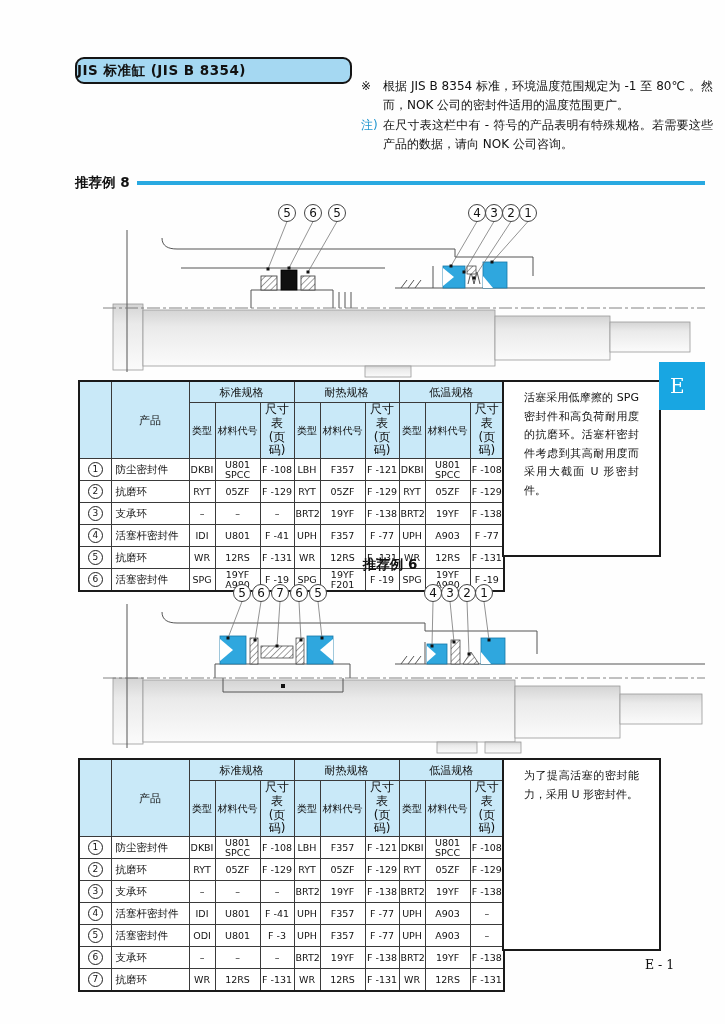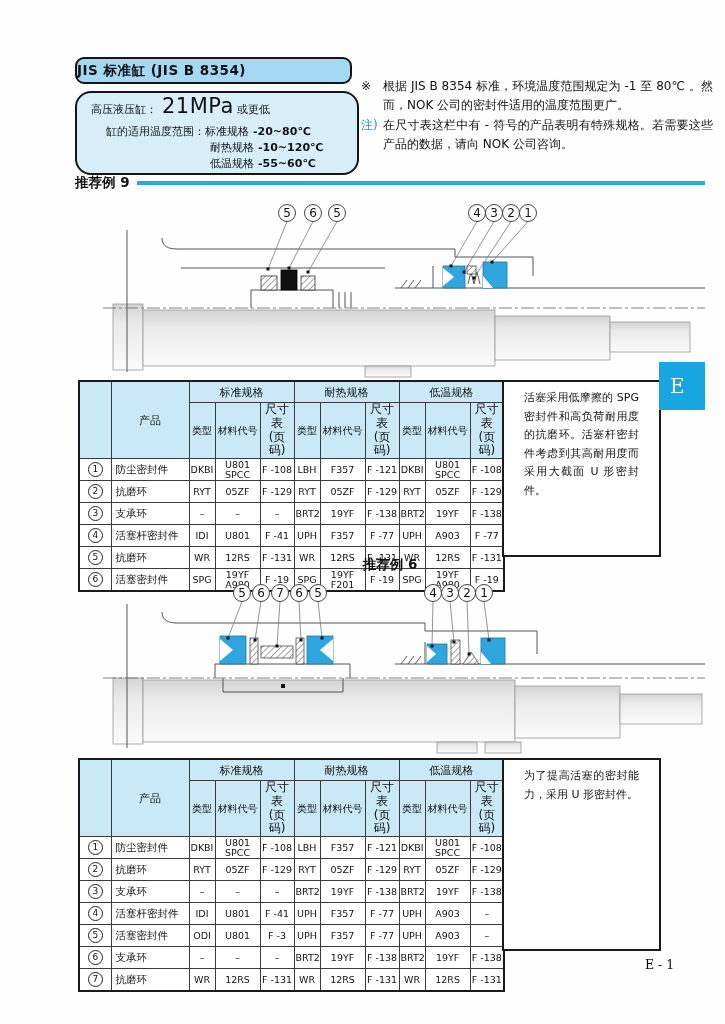--- a/index.html
+++ b/index.html
@@ -62,50 +62,34 @@
 </style>
 </head>
 <body>
 
 <div class="page">
 
   <div class="jis-title-box">
     <span>JIS 标准缸 (JIS B 8354)</span>
   </div>
 
-  <div class="spec-box">
-    <div class="spec-line spec-l1">
-      <span>高压液压缸：</span>
-        <span class="big">21MPa</span>
-        <span>或更低</span>
-    </div>
-    <div class="spec-line spec-l2">
-      <span>缸的适用温度范围：</span><span>标准规格</span><span class="val">-20~80℃</span>
-    </div>
-    <div class="spec-line spec-l34">
-      <span>耐热规格</span><span class="val">-10~120℃</span>
-    </div>
-    <div class="spec-line spec-l34">
-      <span>低温规格</span><span class="val">-55~60℃</span>
-    </div>
-  </div>
 
   <div class="header-notes">
     <div class="hnote">
       <span class="marker">※</span>
       <span class="ntext">根据 JIS B 8354 标准，环境温度范围规定为 -1 至 80℃ 。然而，NOK 公司的密封件适用的温度范围更广。</span>
     </div>
     <div class="hnote blue">
       <span class="marker">注)</span>
       <span class="ntext">在尺寸表这栏中有 - 符号的产品表明有特殊规格。若需要这些产品的数据，请向 NOK 公司咨询。</span>
     </div>
   </div>
 
   <div class="section-title" style="top:174px;">
-    <span class="stext">推荐例 9</span>
+    <span class="stext">推荐例 8</span>
     <span class="sline"></span>
   </div>
 
   <div class="diagram" style="top:196px;height:182px;">
     <svg width="645" height="182" viewBox="0 0 645 182">
       <defs>
         <pattern id="hx1" width="4.5" height="4.5" patternTransform="rotate(45)" patternUnits="userSpaceOnUse">
           <rect width="4.5" height="4.5" fill="#ffffff"></rect>
             <line x1="0" y1="0" x2="0" y2="4.5" stroke="#555" stroke-width="1.1"></line>
         </pattern>

